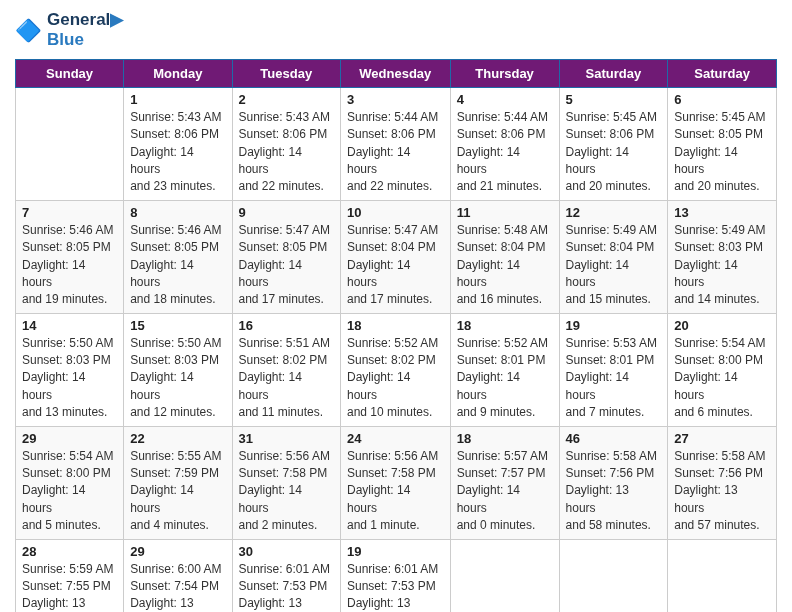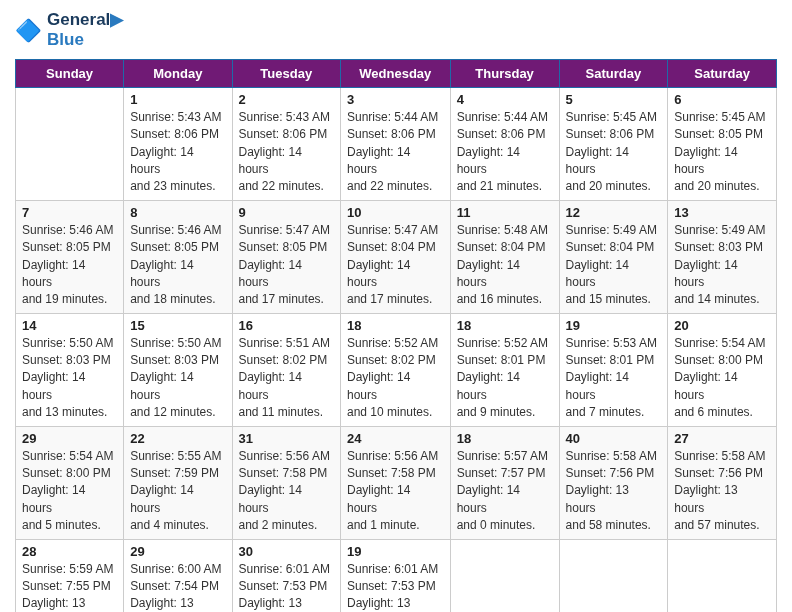--- a/index.html
+++ b/index.html
@@ -215,21 +215,21 @@
         </td>
         <td>
           <div class="day-num">24</div>
           <div class="cell-content">Sunrise: 5:56 AM<br>Sunset: 7:58 PM<br>Daylight: 14 hours<br>and 1 minute.</div>
         </td>
         <td>
           <div class="day-num">18</div>
           <div class="cell-content">Sunrise: 5:57 AM<br>Sunset: 7:57 PM<br>Daylight: 14 hours<br>and 0 minutes.</div>
         </td>
         <td>
-          <div class="day-num">40</div>
+          <div class="day-num">46</div>
           <div class="cell-content">Sunrise: 5:58 AM<br>Sunset: 7:56 PM<br>Daylight: 13 hours<br>and 58 minutes.</div>
         </td>
         <td>
           <div class="day-num">27</div>
           <div class="cell-content">Sunrise: 5:58 AM<br>Sunset: 7:56 PM<br>Daylight: 13 hours<br>and 57 minutes.</div>
         </td>
       </tr>
       <tr>
         <td>
           <div class="day-num">28</div>

